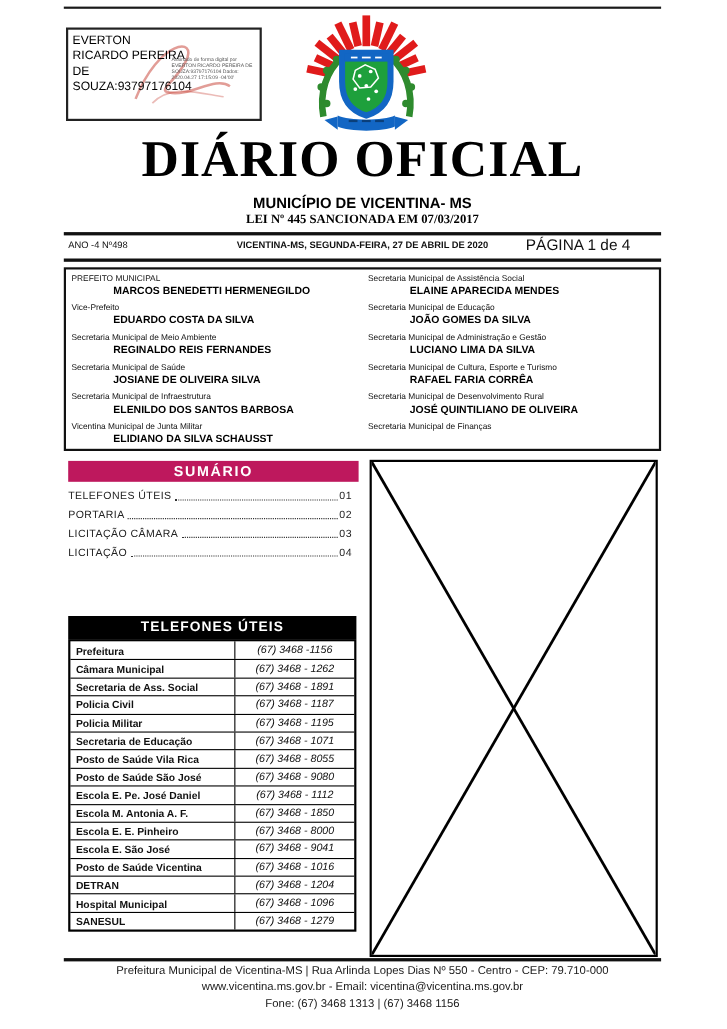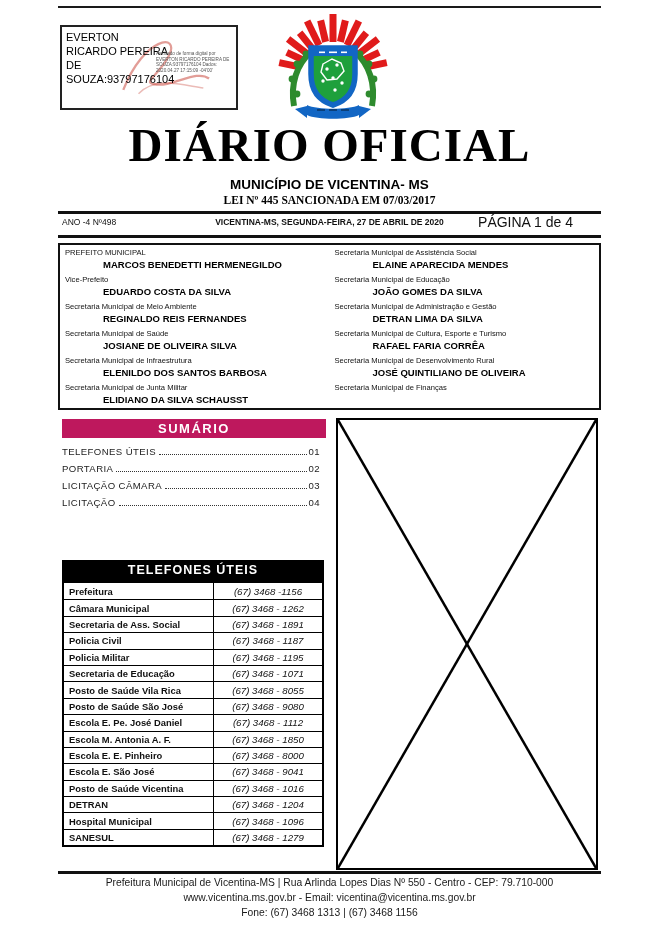--- a/index.html
+++ b/index.html
@@ -166,36 +166,36 @@
     </div>
       <div class="off-entry">
       <div class="off-title">Secretaria Municipal de Saúde</div>
       <div class="off-name">JOSIANE DE OLIVEIRA SILVA</div>
     </div>
       <div class="off-entry">
       <div class="off-title">Secretaria Municipal de Infraestrutura</div>
       <div class="off-name">ELENILDO DOS SANTOS BARBOSA</div>
     </div>
       <div class="off-entry">
-      <div class="off-title">Secretaria Municipal de Junta Militar</div>
+      <div class="off-title">Vicentina Municipal de Junta Militar</div>
       <div class="off-name">ELIDIANO DA SILVA SCHAUSST</div>
     </div>
     </div>
   <div class="off-col">
       <div class="off-entry">
       <div class="off-title">Secretaria Municipal de Assistência Social</div>
       <div class="off-name">ELAINE APARECIDA MENDES</div>
     </div>
       <div class="off-entry">
       <div class="off-title">Secretaria Municipal de Educação</div>
       <div class="off-name">JOÃO GOMES DA SILVA</div>
     </div>
       <div class="off-entry">
       <div class="off-title">Secretaria Municipal de Administração e Gestão</div>
-      <div class="off-name">DETRAN LIMA DA SILVA</div>
+      <div class="off-name">LUCIANO LIMA DA SILVA</div>
     </div>
       <div class="off-entry">
       <div class="off-title">Secretaria Municipal de Cultura, Esporte e Turismo</div>
       <div class="off-name">RAFAEL FARIA CORRÊA</div>
     </div>
       <div class="off-entry">
       <div class="off-title">Secretaria Municipal de Desenvolvimento Rural</div>
       <div class="off-name">JOSÉ QUINTILIANO DE OLIVEIRA</div>
     </div>
       <div class="off-entry">

